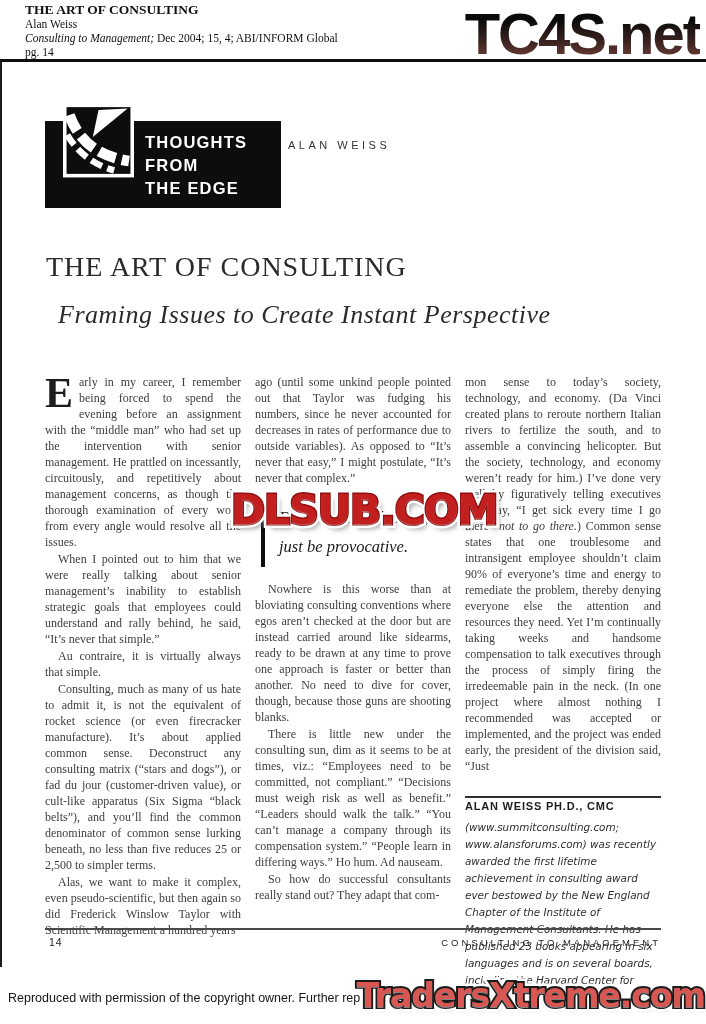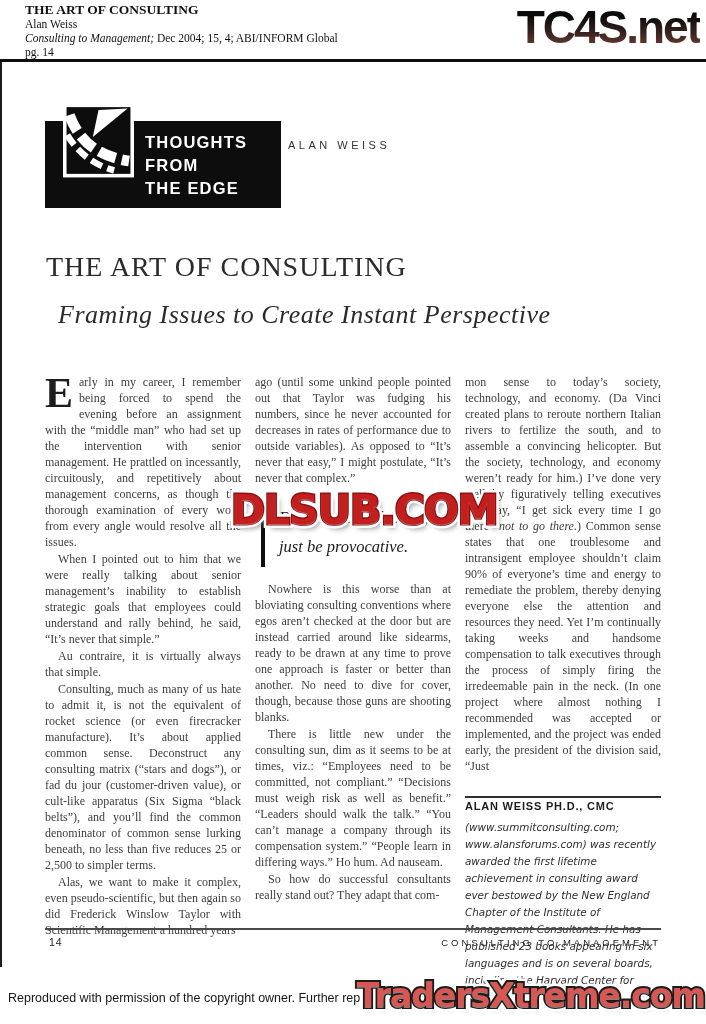--- a/index.html
+++ b/index.html
@@ -12,21 +12,21 @@
   
   .citation{position:absolute;left:25px;top:3px;line-height:14px;color:#111;}
   .cit-title{font-size:13.5px;font-weight:bold;}
   .cit-author{font-size:11.5px;}
   .cit-line{font-size:11.5px;}
   .cit-page{font-size:11.5px;}
   .ital{font-style:italic;}
 
   
   .tc4s{position:absolute;right:6px;top:0px;font-family:"Liberation Sans",sans-serif;
-        font-weight:bold;font-size:46px;letter-spacing:-2px;
+        font-weight:bold;font-size:58px;letter-spacing:-2px;
         background:linear-gradient(180deg,#0a0a0a 30%,#3a2320 62%,#7c453c 95%);
         -webkit-background-clip:text;background-clip:text;color:transparent;white-space:nowrap;}
 
   
   .banner{position:absolute;left:45px;top:121px;width:236px;height:87px;background:#0d0d0d;}
   .banner-text{position:absolute;left:100px;top:10px;color:#fff;font-family:"Liberation Sans",sans-serif;
         font-weight:bold;font-size:16.5px;letter-spacing:1.2px;line-height:23px;}
   .edge-logo{position:absolute;left:63px;top:103px;width:71px;height:75px;}
   .byline{position:absolute;left:288px;top:139px;font-family:"Liberation Sans",sans-serif;
         font-size:11px;letter-spacing:3.5px;color:#333;}

